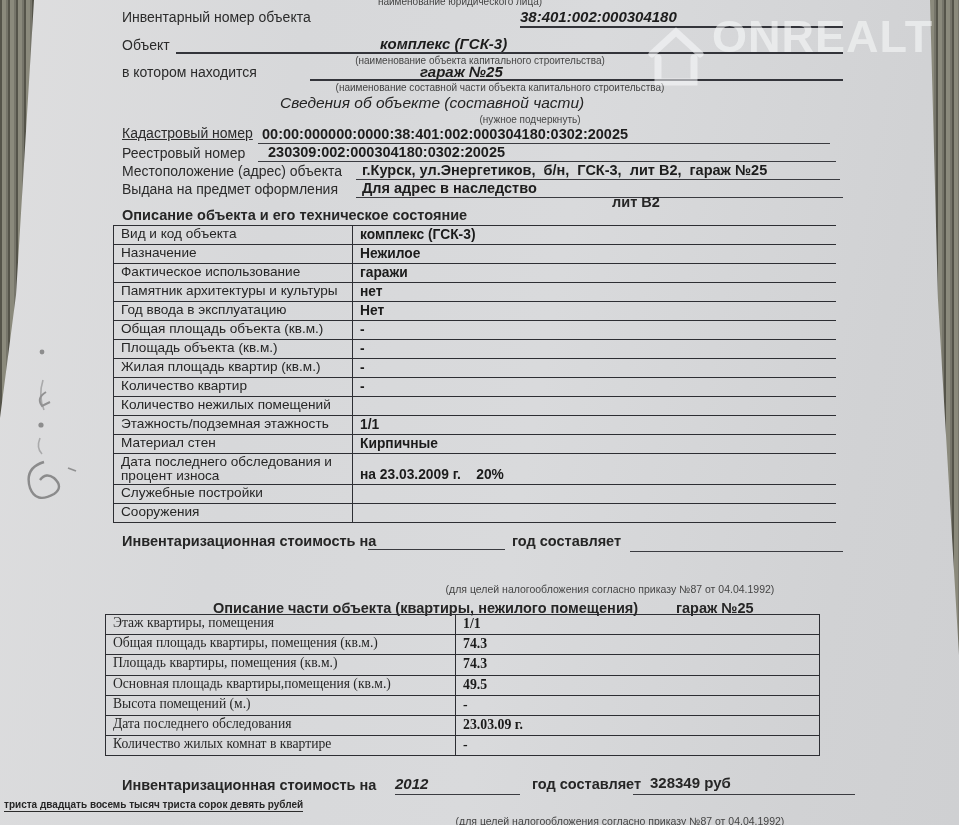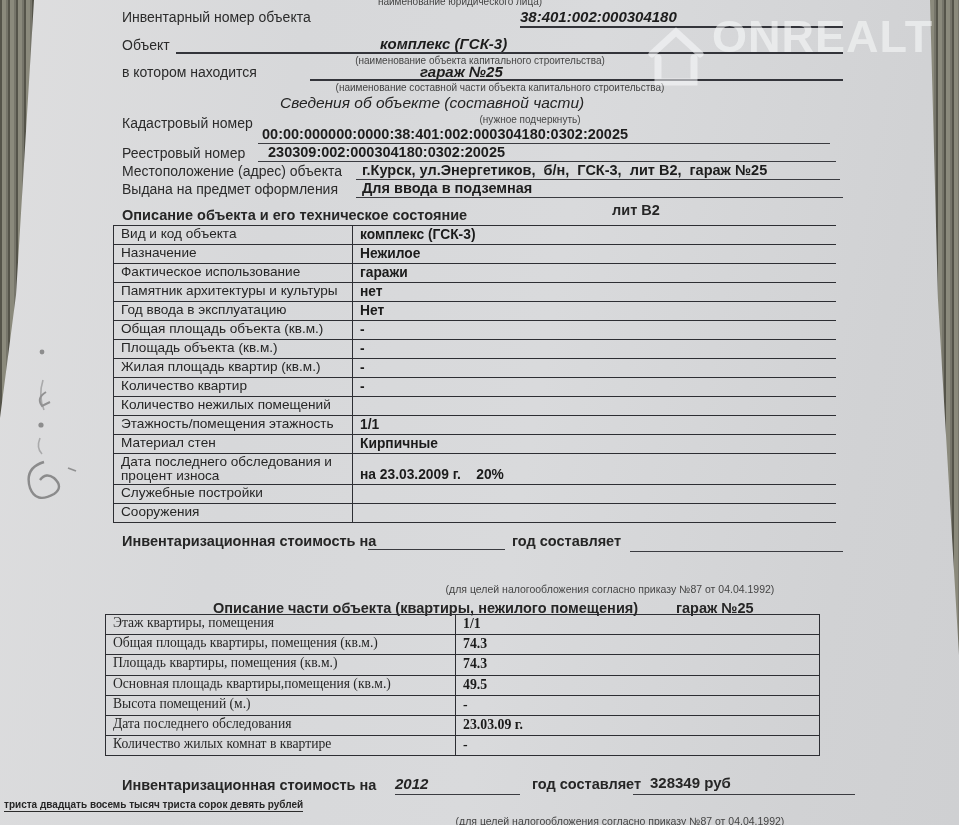--- a/index.html
+++ b/index.html
@@ -77,38 +77,38 @@
   <div class="abs cap" style="left:300px;top:55px;width:360px;">(наименование объекта капитального строительства)</div>
 
   <div class="abs lbl" style="left:122px;top:64px;">в котором находится</div>
   <div class="abs val big center" style="left:420px;top:63px;width:180px;">гараж №25</div>
   <div class="rule" style="left:310px;top:79px;width:533px;"></div>
   <div class="abs cap" style="left:290px;top:82px;width:420px;">(наименование составной части объекта капитального строительства)</div>
 
   <div class="abs center" style="left:280px;top:94px;width:400px;font-size:15.5px;color:#242424;">Сведения об объекте (составной части)</div>
   <div class="abs cap" style="left:380px;top:114px;width:300px;">(нужное подчеркнуть)</div>
 
-  <div class="abs lbl" style="left:122px;top:115px;">Кадастровый номер</div>
+  <div class="abs lbl" style="left:122px;top:125px;text-decoration:underline;">Кадастровый номер</div>
   <div class="abs val" style="left:262px;top:126px;">00:00:000000:0000:38:401:002:000304180:0302:20025</div>
   <div class="rule2" style="left:258px;top:143px;width:572px;"></div>
 
   <div class="abs lbl" style="left:122px;top:145px;">Реестровый номер</div>
   <div class="abs val" style="left:268px;top:144px;">230309:002:000304180:0302:20025</div>
   <div class="rule2" style="left:258px;top:161px;width:578px;"></div>
 
   <div class="abs lbl" style="left:122px;top:163px;">Местоположение (адрес) объекта</div>
   <div class="abs val" style="left:362px;top:162px;">г.Курск, ул.Энергетиков,&nbsp; б/н,&nbsp; ГСК-3,&nbsp; лит В2,&nbsp; гараж №25</div>
   <div class="rule2" style="left:356px;top:179px;width:484px;"></div>
 
   <div class="abs lbl" style="left:122px;top:181px;">Выдана на предмет оформления</div>
-  <div class="abs val" style="left:362px;top:180px;">Для ввода в подземная</div>
+  <div class="abs val" style="left:362px;top:180px;">Для адрес в наследство</div>
   <div class="rule2" style="left:356px;top:197px;width:487px;"></div>
 
   <div class="abs bold" style="left:122px;top:207px;font-size:14.5px;">Описание объекта и его техническое состояние</div>
-  <div class="abs bold" style="left:612px;top:202px;font-size:14.5px;">лит В2</div>
+  <div class="abs bold" style="left:612px;top:194px;font-size:14.5px;">лит В2</div>
 
   <div class="dtable t1" style="left:113px;top:225px;width:722px;">
 
       <div class="trow">
         <div class="tlbl">Вид и код объекта</div>
         <div class="tval">комплекс (ГСК-3)</div>
       </div>
 
       <div class="trow">
         <div class="tlbl">Назначение</div>
@@ -149,21 +149,21 @@
         <div class="tlbl">Количество квартир</div>
         <div class="tval">-</div>
       </div>
 
       <div class="trow">
         <div class="tlbl">Количество нежилых помещений</div>
         <div class="tval"></div>
       </div>
 
       <div class="trow">
-        <div class="tlbl">Этажность/помещения этажность</div>
+        <div class="tlbl">Этажность/подземная этажность</div>
         <div class="tval">1/1</div>
       </div>
 
       <div class="trow">
         <div class="tlbl">Материал стен</div>
         <div class="tval">Кирпичные</div>
       </div>
 
       <div class="trow">
         <div class="tlbl">Дата последнего обследования и процент износа</div>

